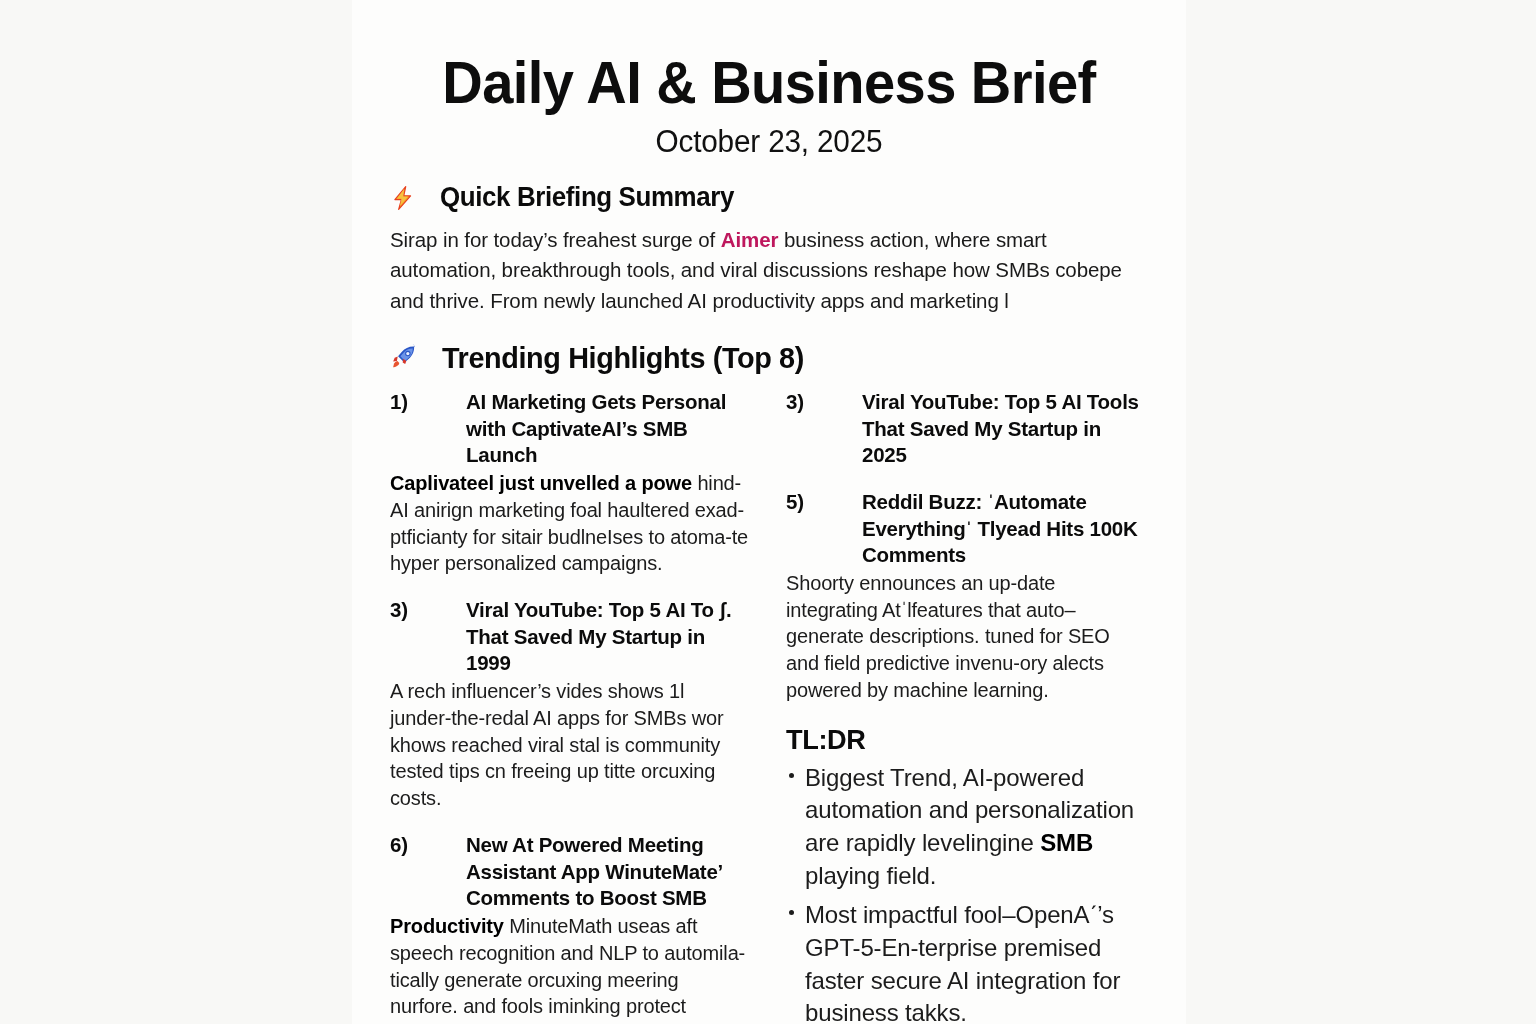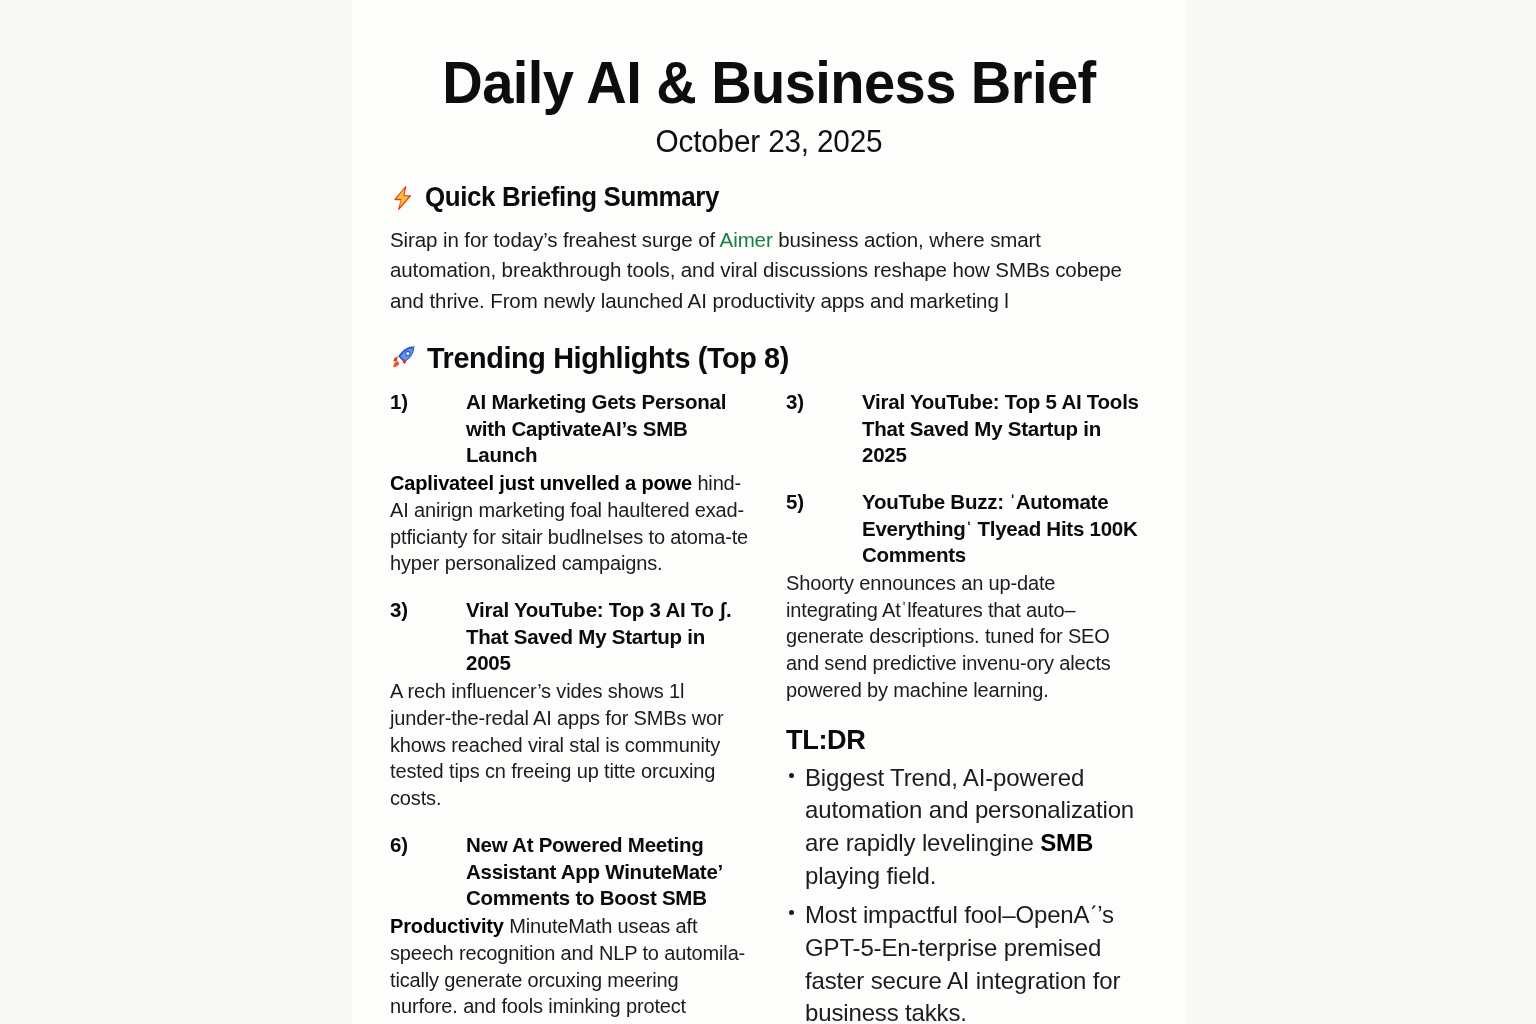--- a/index.html
+++ b/index.html
@@ -56,21 +56,21 @@
     color: #111;
     letter-spacing: -0.2px;
     transform: scaleX(0.96);
     transform-origin: center;
   }
 
   
   .section-head {
     display: flex;
     align-items: center;
-    gap: 9px;
+    gap: 24px;
     margin: 0;
     padding-top: 22px;
   }
   .section-head.rocket { padding-top: 25px; }
 
   .section-head .emoji {
     flex: 0 0 auto;
     line-height: 1;
     font-size: 26px;
     display: inline-block;
@@ -93,21 +93,21 @@
   
   .summary {
     margin: 0;
     padding-top: 12px;
     font-size: 20.5px;
     line-height: 1.48;
     color: #1a1a1a;
     letter-spacing: -0.1px;
     max-width: 752px;
   }
-  .summary b { font-weight: 400; color: #15803d; }
+  .summary b { font-weight: 700; color: #be185d; }
 
   
   .columns {
     display: flex;
     padding-top: 14px;
     gap: 36px;
   }
   .col {
     width: 360px;
     flex: 0 0 360px;
@@ -222,21 +222,21 @@
           <div class="item-head">
             <span class="item-num">1)</span>
             <span class="item-title">AI Marketing Gets Personal with CaptivateAI’s SMB Launch</span>
           </div>
           <div class="item-body"><b>Caplivateel just unvelled a powe</b><span> hind- AI anirign marketing foal haultered exad-ptficianty for sitair budlneIses to atoma-te hyper personalized campaigns.</span></div>
         </div>
 
         <div class="item">
           <div class="item-head">
             <span class="item-num">3)</span>
-            <span class="item-title">Viral YouTube: Top 3 AI To ʃ. That Saved My Startup in 2005</span>
+            <span class="item-title">Viral YouTube: Top 5 AI To ʃ. That Saved My Startup in 1999</span>
           </div>
           <div class="item-body"><span>A rech influencer’s vides shows 1l junder-the-redal AI apps for SMBs wor khows reached viral stal is community tested tips cn freeing up titte orcuxing costs.</span></div>
         </div>
 
         <div class="item">
           <div class="item-head">
             <span class="item-num">6)</span>
             <span class="item-title"><span>New At Powered Meeting Assistant App WinuteMate’</span> <span>Comments to Boost SMB</span></span>
           </div>
           <div class="item-body"><b>Productivity</b><span>  MinuteMath useas aft speech recognition and NLP to automila-tically generate orcuxing meering nurfore. and fools iminking protect traching with manual note-taking.</span></div>
@@ -249,23 +249,23 @@
         <div class="item">
           <div class="item-head">
             <span class="item-num">3)</span>
             <span class="item-title">Viral YouTube: Top 5 AI Tools That Saved My Startup in 2025</span>
           </div>
         </div>
 
         <div class="item">
           <div class="item-head">
             <span class="item-num">5)</span>
-            <span class="item-title">YouTube Buzz: ˈAutomate Everythingˈ Tlyead Hits 100K Comments</span>
-          </div>
-          <div class="item-body"><span>Shoorty ennounces an up-date integrating Atˈlfeatures that auto–generate descriptions. tuned for SEO and send predictive invenu-ory alects powered by machine learning.</span></div>
+            <span class="item-title">Reddil Buzz: ˈAutomate Everythingˈ Tlyead Hits 100K Comments</span>
+          </div>
+          <div class="item-body"><span>Shoorty ennounces an up-date integrating Atˈlfeatures that auto–generate descriptions. tuned for SEO and field predictive invenu-ory alects powered by machine learning.</span></div>
         </div>
 
         <div class="tldr-head">TL:DR</div>
         <ul class="tldr-list">
           <li><span>Biggest Trend, AI-powered automation and personalization are rapidly levelingine </span><b>SMB</b><span> playing field.</span></li>
           <li><span>Most impactful fool–OpenAˊ’s GPT-5-En-terprise premised faster secure AI integration for business takks.</span></li>
         </ul>
 
       </div>
     </div>

